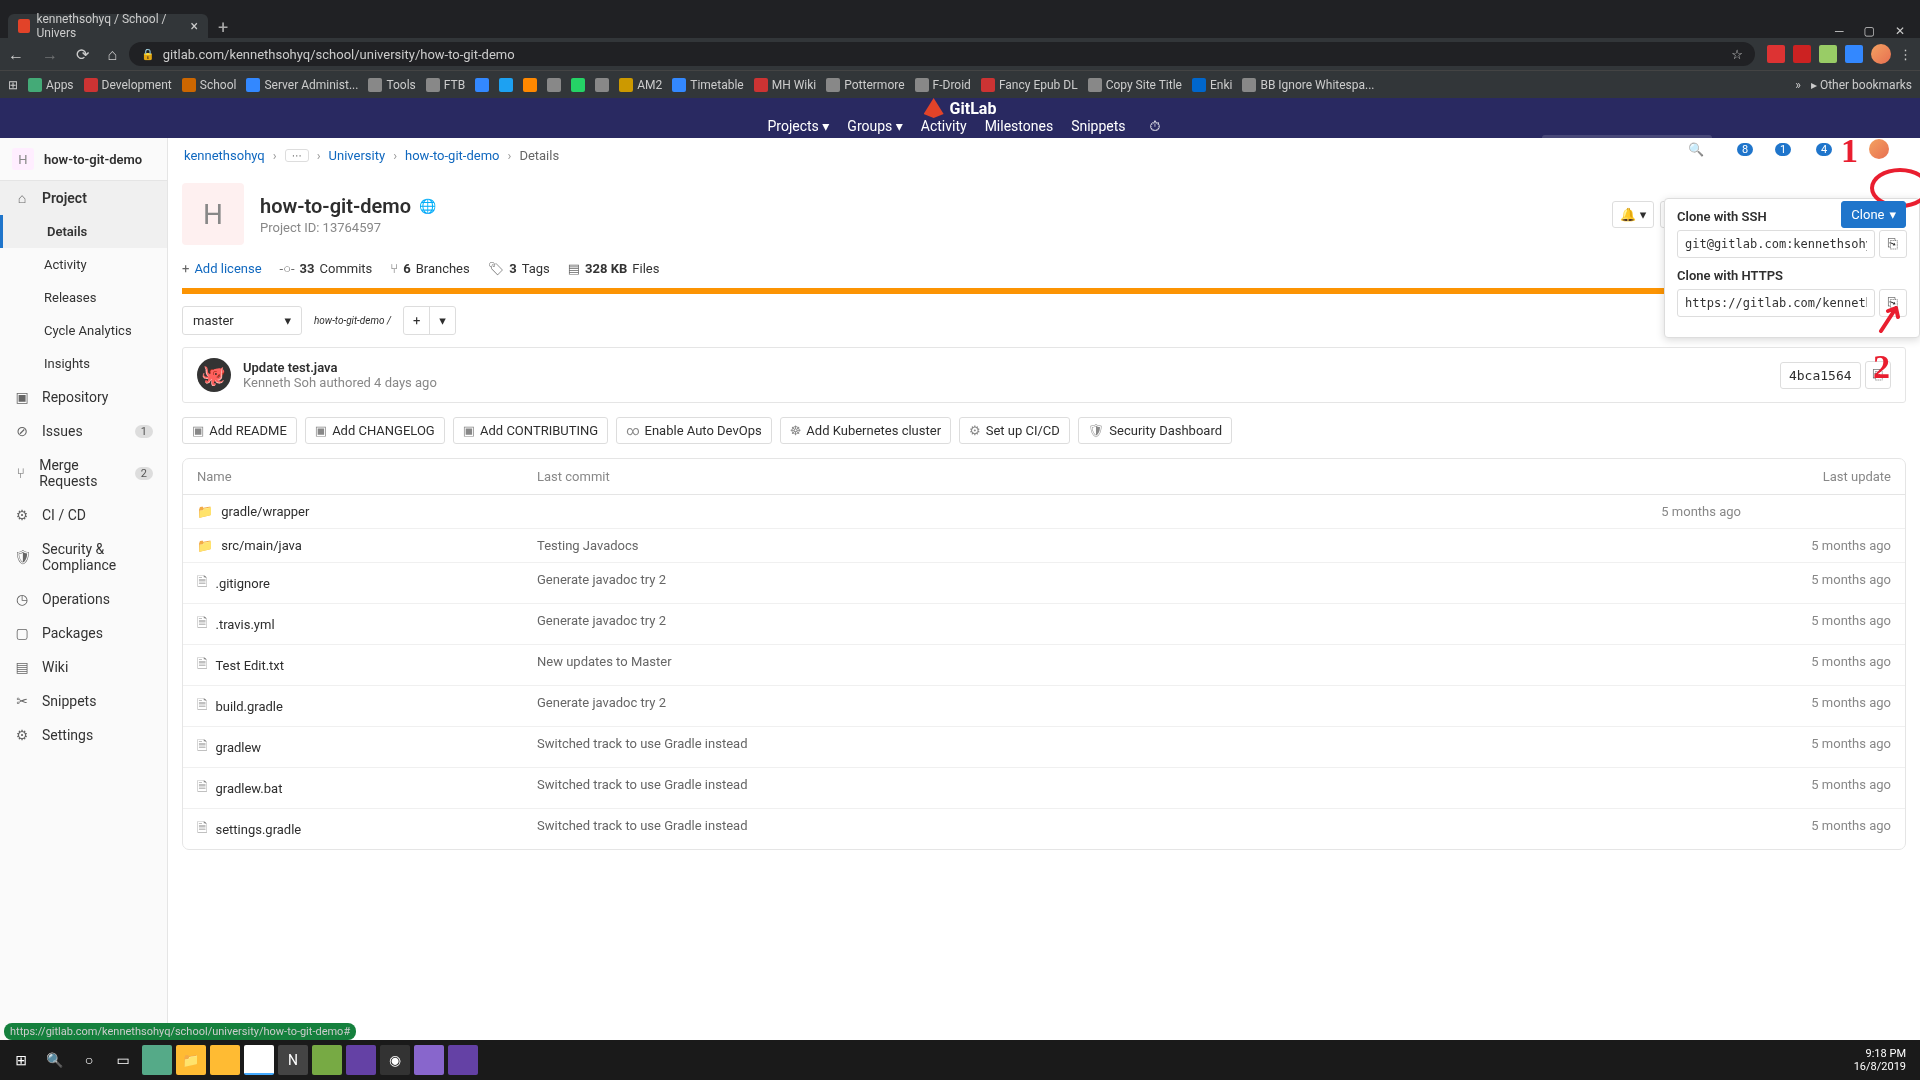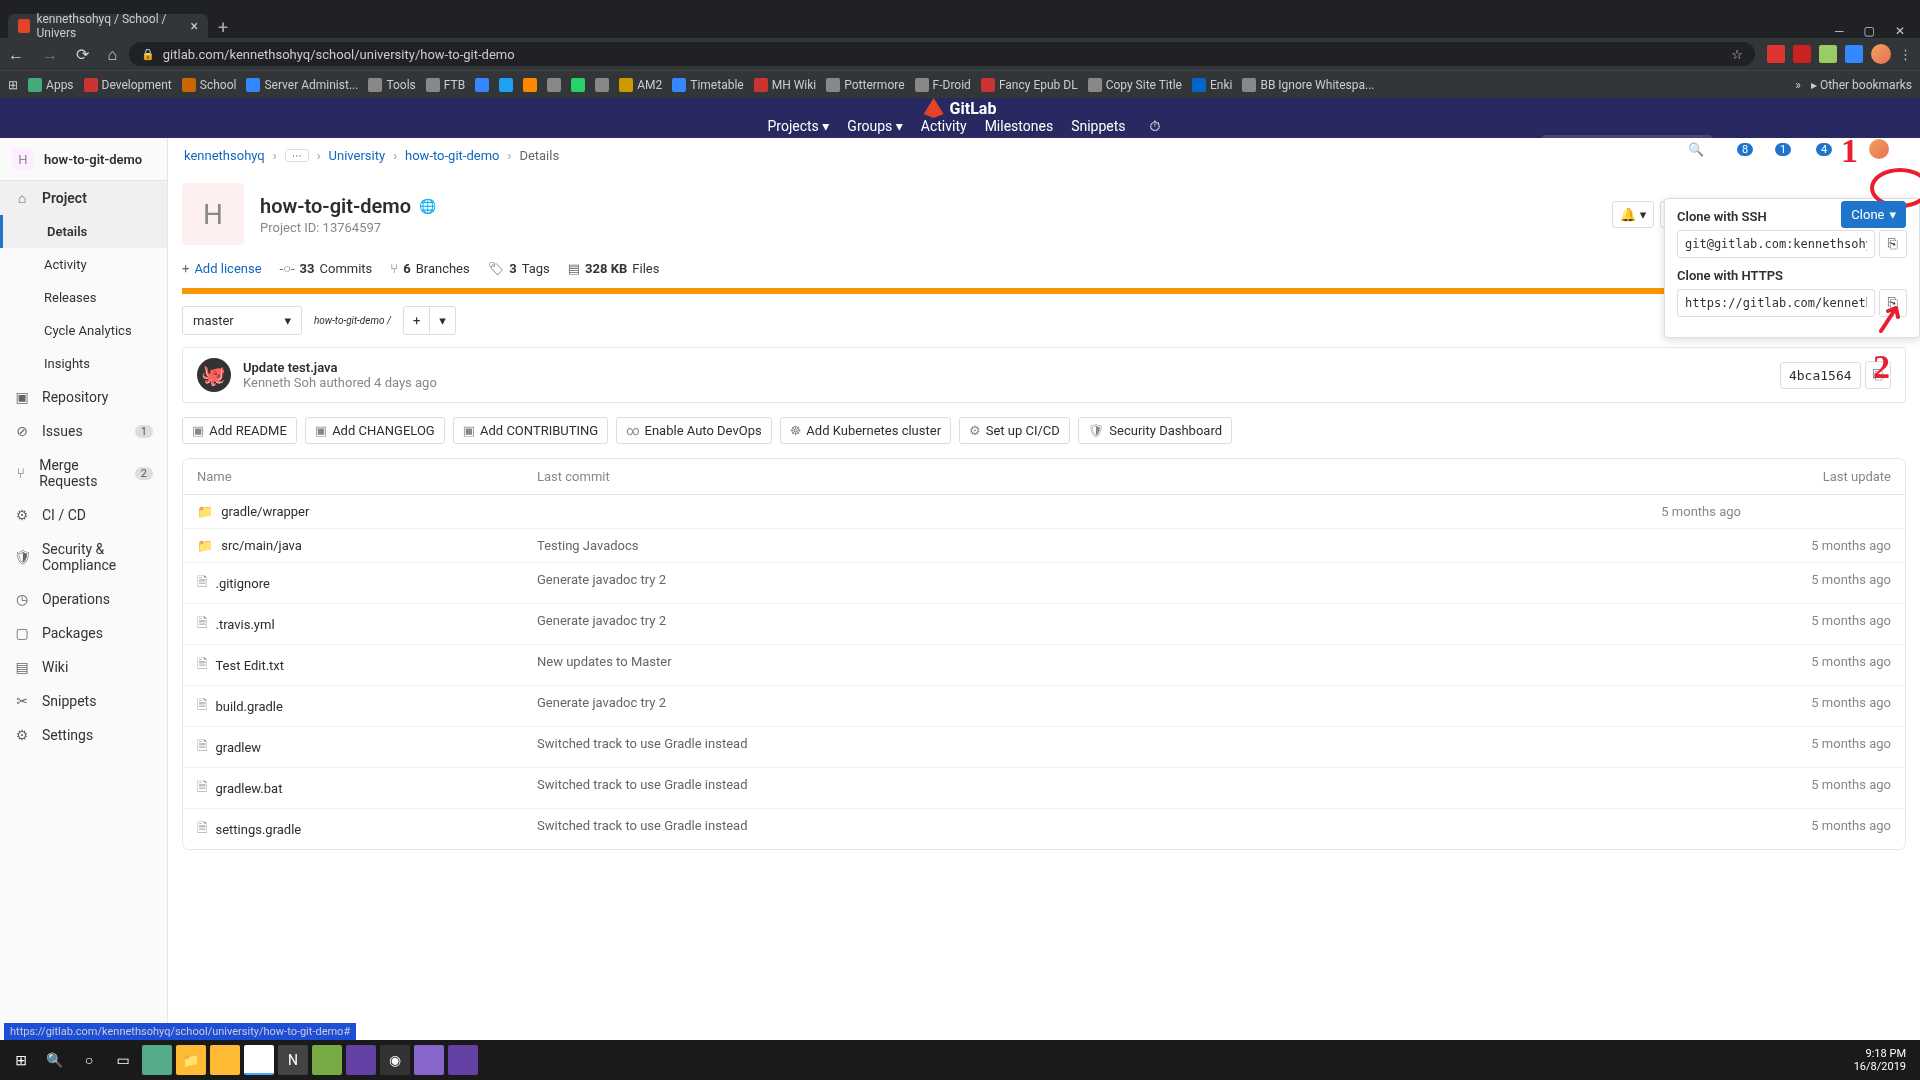--- a/index.html
+++ b/index.html
@@ -103,21 +103,21 @@
 .clone-panel .label { font-weight: 600; font-size: 13px; margin-bottom: 6px; }
 .clone-panel .row { display: flex; gap: 4px; margin-bottom: 10px; }
 .clone-panel input { flex: 1; border: 1px solid #ddd; border-radius: 3px; padding: 5px 7px; font-family: monospace; font-size: 12px; color: #333; min-width: 0; }
 .clone-panel .copy { border: 1px solid #ddd; border-radius: 3px; padding: 5px 8px; cursor: pointer; }
 
 
 .annot { position: absolute; pointer-events: none; z-index: 20; }
 .annot.circle { border: 4px solid #e91e2f; border-radius: 50%; }
 .annot.num { color: #e91e2f; font-size: 34px; font-weight: bold; font-family: 'Segoe Script', cursive; }
 
-.status-link { position: fixed; bottom: 40px; left: 4px; background: #1d4ed8; color: #ccc; font-size: 11px; padding: 2px 6px; border-radius: 0; z-index: 30; }
+.status-link { position: fixed; bottom: 40px; left: 4px; background: #15803d; color: #ccc; font-size: 11px; padding: 2px 6px; border-radius: 8px; z-index: 30; }
 
 
 .taskbar { position: fixed; bottom: 0; left: 0; right: 0; height: 40px; background: #1a1a1a; display: flex; align-items: center; padding: 0 6px; gap: 4px; }
 .task-icon { width: 30px; height: 30px; border-radius: 2px; display: flex; align-items: center; justify-content: center; color: #fff; font-size: 14px; }
 .task-clock { margin-left: auto; color: #fff; font-size: 11px; text-align: right; padding-right: 8px; line-height: 1.2; }
 </style>
 </head>
 <body>
 
 <div class="browser-chrome">

